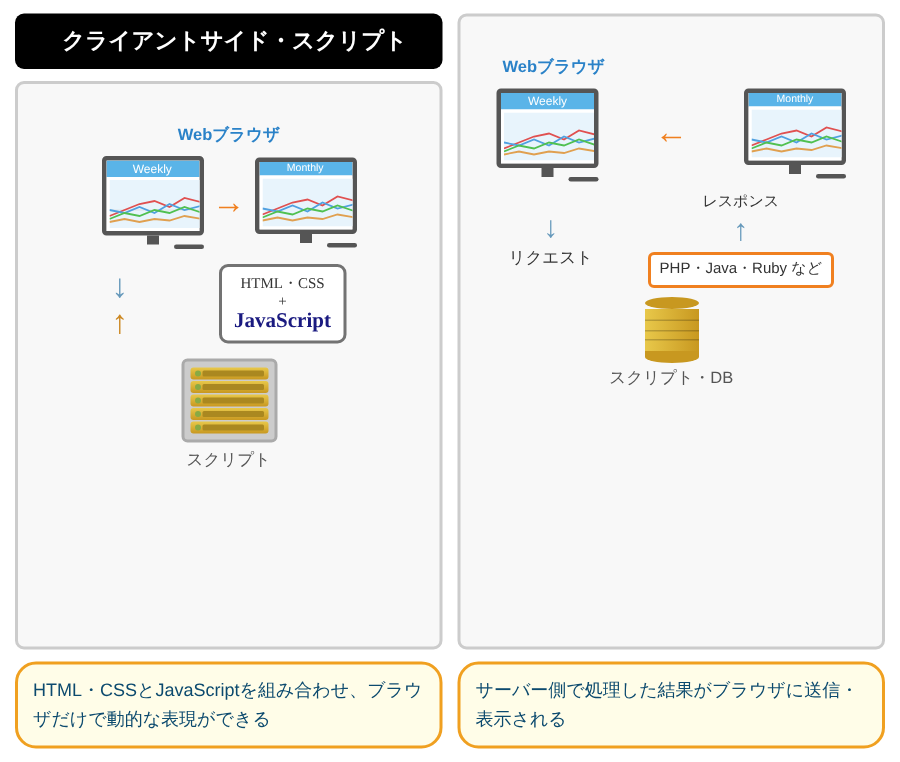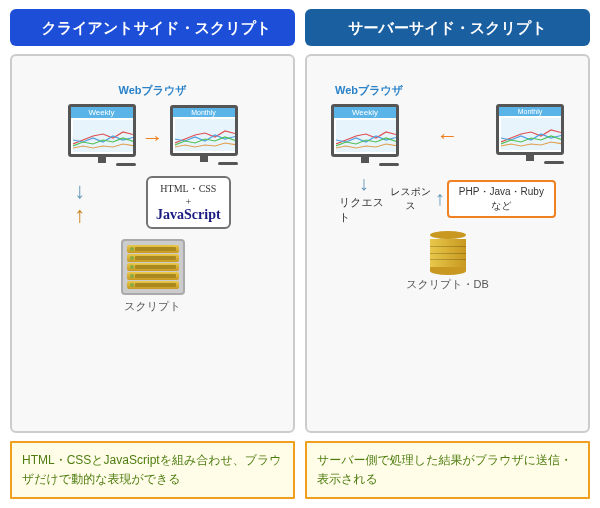--- a/index.html
+++ b/index.html
@@ -28,44 +28,44 @@
     .panel-header {
       border-radius: 6px;
       padding: 8px 12px;
       text-align: center;
       font-weight: bold;
       font-size: 15px;
       color: white;
       line-height: 1.4;
     }
     .panel-header.client {
-      background: #1d4ed8;
+      background: #000000;
       padding-left: 20px;
     }
     .panel-header.server {
       background: #1a5fa0;
     }
     .panel-content {
       flex: 1;
       border: 2px solid #ccc;
       border-radius: 6px;
       padding: 24px;
       background: #f8f8f8;
       display: flex;
       flex-direction: column;
       gap: 6px;
     }
     .description-box {
       border: 2px solid #f0a020;
-      border-radius: 1px;
+      border-radius: 14px;
       padding: 8px 10px;
       background: #fffde8;
       font-size: 12px;
       line-height: 1.6;
-      color: #4d7c0f;
+      color: #0c4a6e;
     }
 
     
     .monitor {
       display: inline-flex;
       flex-direction: column;
       align-items: flex-end;
     }
     .monitor-screen {
       border: 3px solid #555;
@@ -298,21 +298,20 @@
           </div>
         </div>
         <div class="server-label">スクリプト</div>
       </div>
     </div>
 
     <div class="description-box">HTML・CSSとJavaScriptを組み合わせ、ブラウザだけで動的な表現ができる</div>
   </div>
 
   <div class="panel">
-    <div class="panel-header server">サーバーサイド・スクリプト</div>
 
     <div class="panel-content">
 
       <div style="text-align:left; padding-left:4px;">
         <span class="browser-label">Webブラウザ</span>
       </div>
 
       <div style="display:flex; align-items:flex-start; gap:6px; justify-content:space-between;">
 
         <div class="monitor">
@@ -352,21 +351,21 @@
             <div class="monitor-stand"></div>
           </div>
         </div>
       </div>
 
       <div style="display:flex; justify-content:space-between; align-items:center; padding:0 8px;">
         <div style="display:flex; flex-direction:column; align-items:center;">
           <div style="color:#6699bb; font-size:20px;">↓</div>
           <div style="font-size:11px; color:#333;">リクエスト</div>
         </div>
-        <div style="display:flex; flex-direction:row; align-items:center; gap:2px;">
+        <div style="display:flex; flex-direction:column; align-items:center; gap:2px;">
           <div style="font-size:10px; color:#333; text-align:center;">レスポンス</div>
           <div style="color:#6699bb; font-size:20px;">↑</div>
           <div class="php-box">PHP・Java・Ruby など</div>
         </div>
       </div>
 
       <div style="display:flex; flex-direction:column; align-items:center; gap:2px;">
 
         <div class="db-graphic">
           <div class="db-top"></div>

